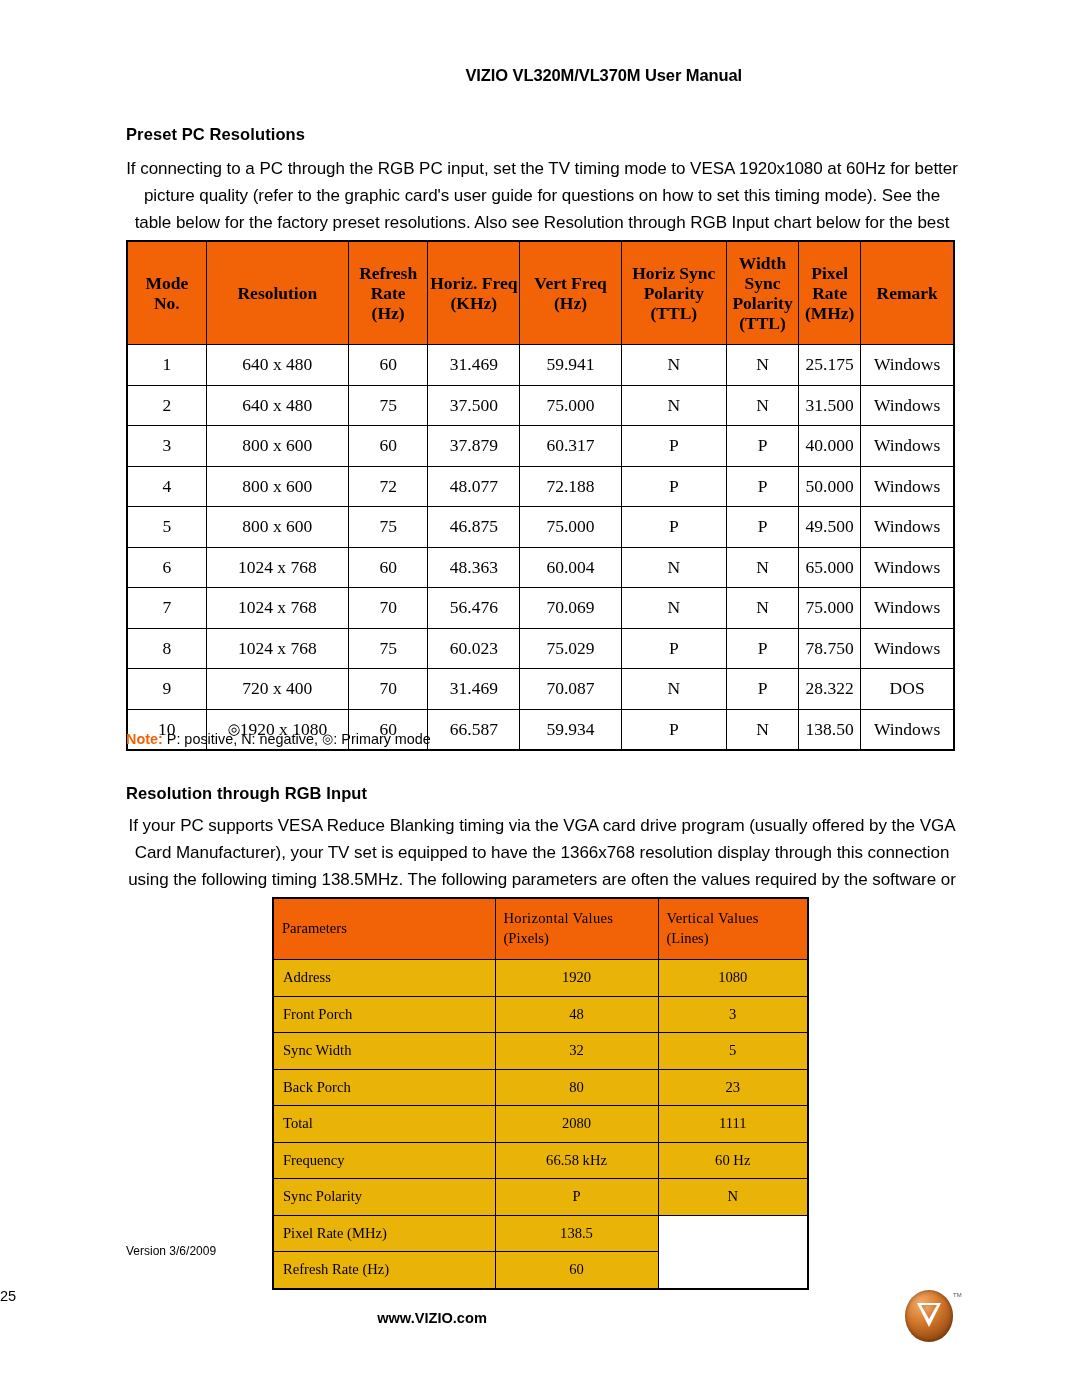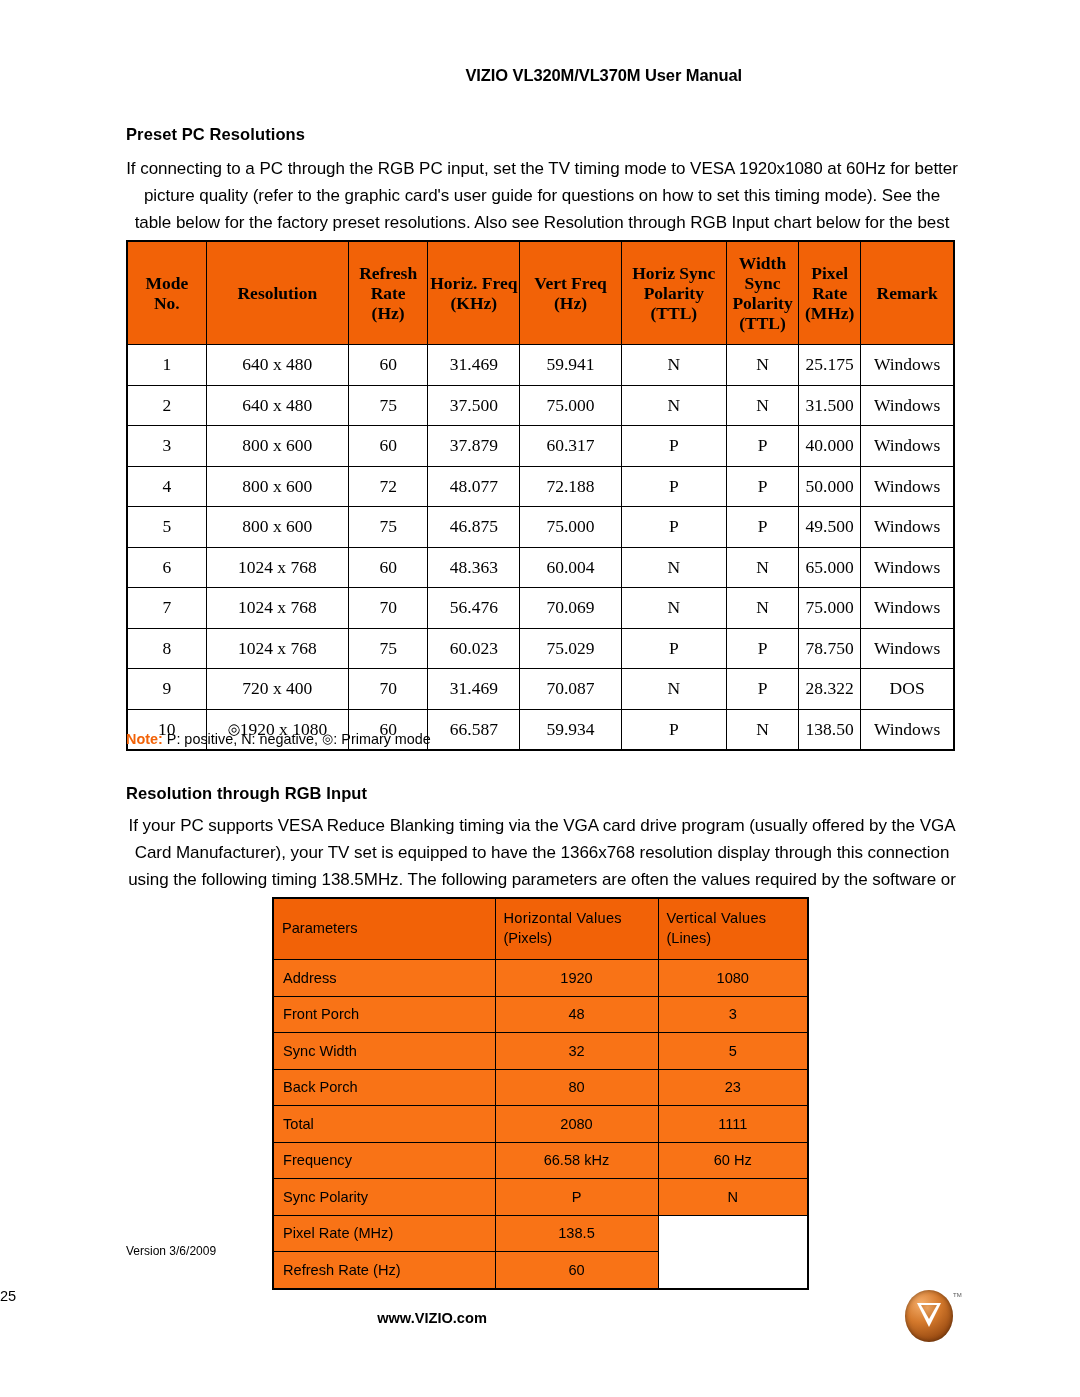--- a/index.html
+++ b/index.html
@@ -125,21 +125,21 @@
   }
 
   
   #table-rgb {
     position: absolute;
     left: 272px;
     top: 897px;
     width: 535px;
     border-collapse: collapse;
     table-layout: fixed;
-    font-family: Liberation Sans, sans-serif;
+    font-family: Liberation Serif, serif;
     border: 2.5px solid #000;
   }
   #table-rgb col.p-name { width: 222px; }
   #table-rgb col.p-horz { width: 163px; }
   #table-rgb col.p-vert { width: 150px; }
   #table-rgb th, #table-rgb td {
     border: 1.5px solid #000;
     font-size: 14.6px;
     vertical-align: middle;
   }
@@ -148,21 +148,21 @@
     color: #000000;
     font-weight: 400;
     text-align: left;
     height: 54px;
     padding: 2px 8px 4px 8px;
     line-height: 20px;
   }
   #table-rgb thead th .sp { letter-spacing: 0.3px; }
   #table-rgb tbody td {
     height: 33.5px;
-    background: #f97316;
+    background: #eab308;
   }
   #table-rgb tbody td.cell-name {
     text-align: left;
     padding-left: 9px;
   }
   #table-rgb tbody td.cell-val {
     text-align: center;
   }
   #table-rgb tbody td.cell-empty {
     border: none;

